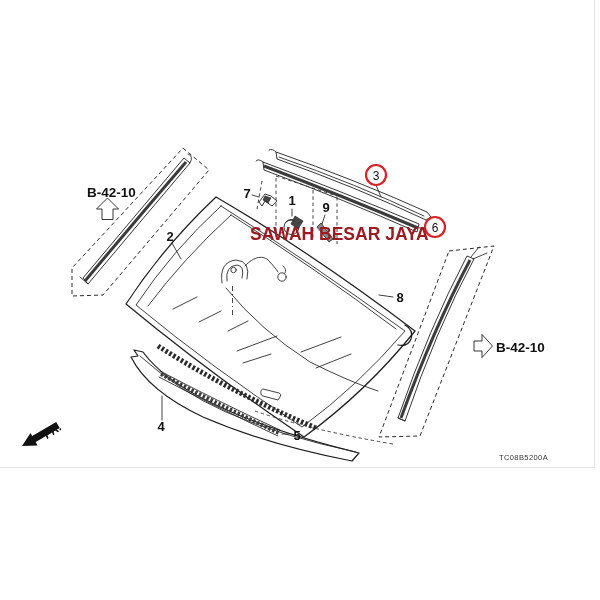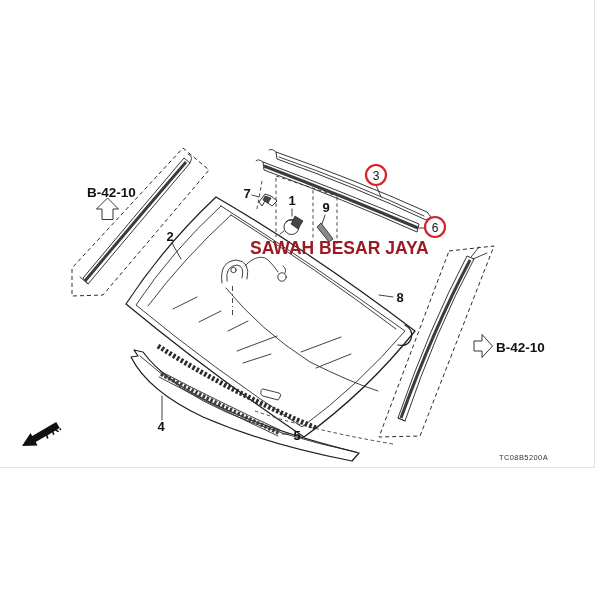--- a/index.html
+++ b/index.html
@@ -1,19 +1,19 @@
 <!DOCTYPE html>
 <html><head>
 <meta charset="utf-8">
 <style>
   html,body{margin:0;padding:0;background:#fff;}
   .stage{position:relative;width:600px;height:600px;background:#ffffff;overflow:hidden;
          font-family:"Liberation Sans",sans-serif;}
   .stage svg{position:absolute;left:0;top:0;}
-  .watermark{position:absolute;left:250px;top:238px;font-size:17.5px;font-weight:700;
+  .watermark{position:absolute;left:250px;top:224px;font-size:17.5px;font-weight:700;
              color:#9c1b23;letter-spacing:0;white-space:nowrap;}
   .edge-h{position:absolute;left:0;top:467px;width:595px;height:1px;background:#e3e3e3;}
   .edge-v{position:absolute;left:594px;top:0;width:1px;height:468px;background:#e3e3e3;}
 
   .ln{fill:none;stroke:#1f1f1f;stroke-width:1.25;stroke-linecap:round;stroke-linejoin:round;}
   .ln2{fill:none;stroke:#1f1f1f;stroke-width:.85;stroke-linecap:round;stroke-linejoin:round;}
   .fillw{fill:#ffffff;stroke:#1f1f1f;stroke-width:.9;stroke-linejoin:round;}
   .darkband{fill:none;stroke:#3c3c3c;stroke-width:3;}
   .hatch{fill:none;stroke:#2b2b2b;stroke-width:5;stroke-dasharray:2.5 2;}
   .hatch2{fill:none;stroke:#3a3a3a;stroke-width:4;stroke-dasharray:2.5 1.8;}

